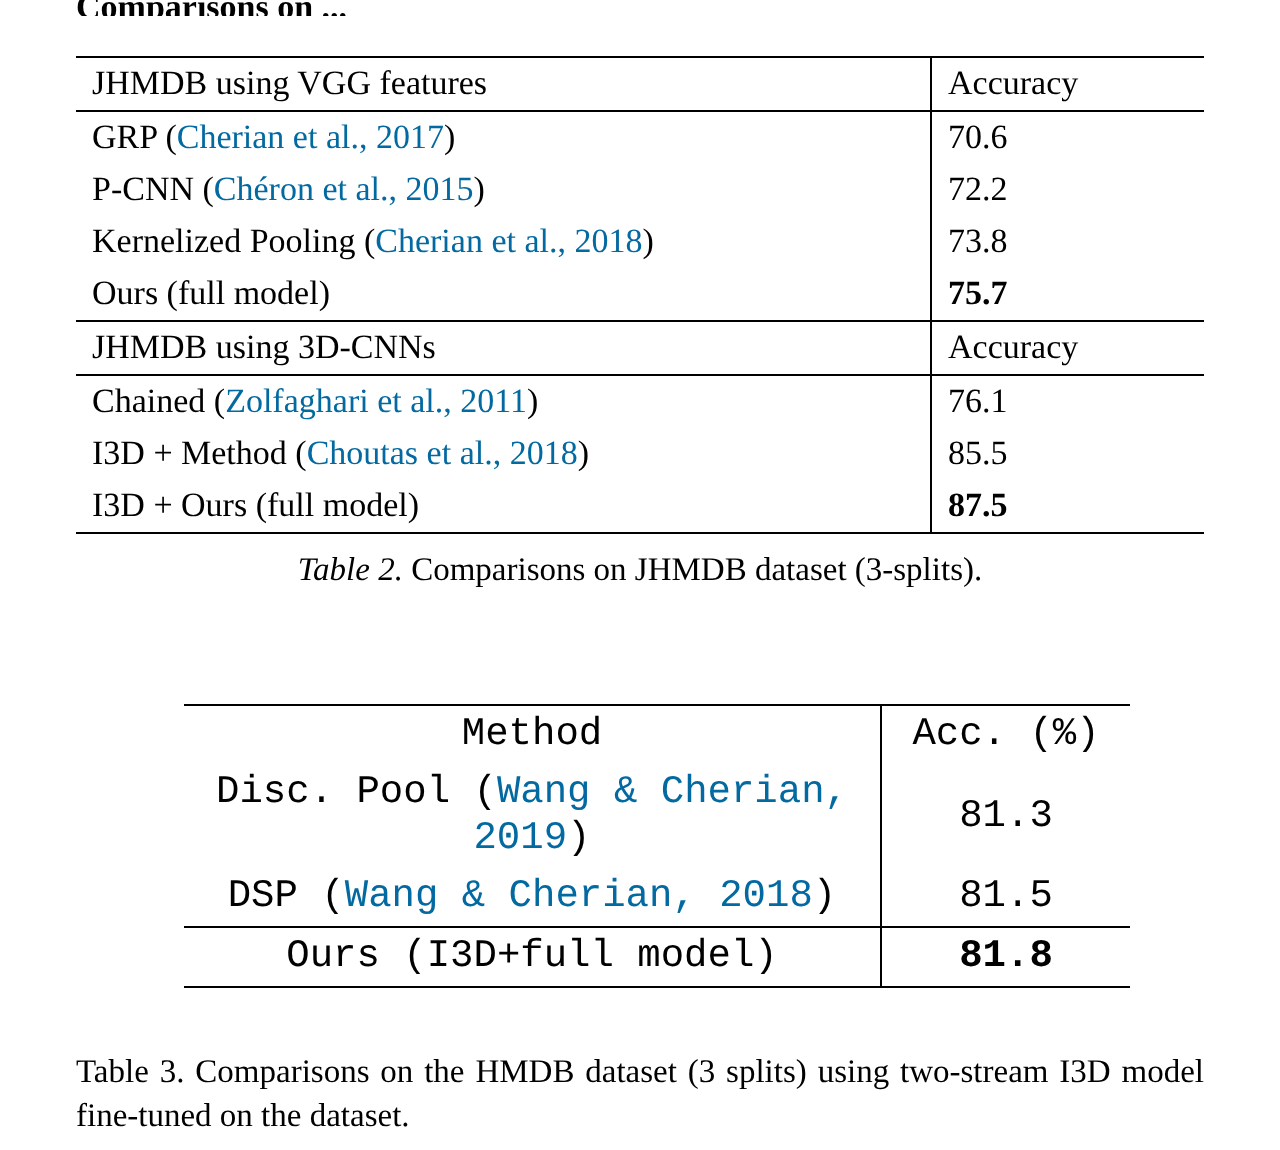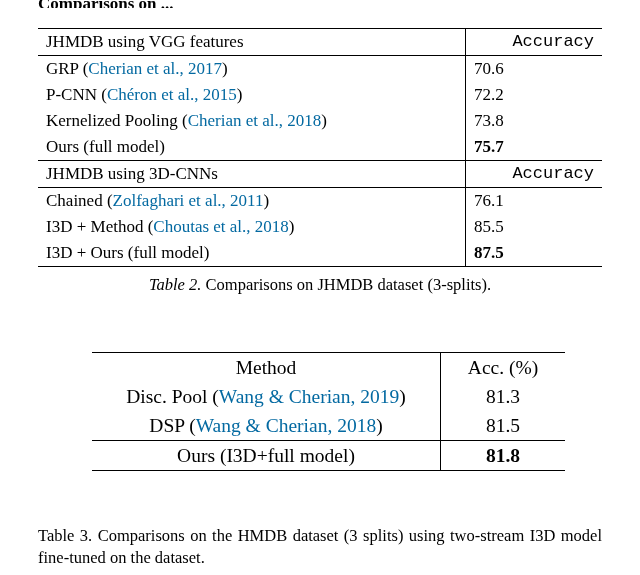--- a/index.html
+++ b/index.html
@@ -52,41 +52,41 @@
 
   .cell-left {
     text-align: left;
     padding-left: 10px;
     border-right: 1.1px solid #000;
   }
   .cell-right {
     text-align: left;
     width: 120px;
   }
-  .hdr-right { text-align: right; font-family: Liberation Mono, monospace; }
+  .hdr-right { text-align: left; }
   .bold { font-weight: bold; }
   .cite { color: #0369a1; }
 
   .caption {
     font-size: 16.5px;
     text-align: center;
     margin-top: 7px;
     line-height: 1.3;
   }
   .caption .cap-label { font-style: italic; }
 
   .caption-just {
     font-size: 16.5px;
     text-align: justify;
     margin-top: 7px;
     line-height: 1.32;
   }
 
   .t1-wrap { position: absolute; top: 28px; left: 38px; right: 38px; }
-  .t2-wrap { position: absolute; top: 352px; left: 92px; right: 75px; }
+  .t2-wrap { position: absolute; top: 352px; left: 92px; right: 75px; font-family: Liberation Mono, monospace; }
   .cap2-wrap { position: absolute; top: 518px; left: 38px; right: 38px; }
 
   table.tbl2 { border-collapse: collapse; width: 100%; font-size: 19.5px; }
   table.tbl2 td { padding: 3px 8px; line-height: 1.18; }
   table.tbl2 .c-left {
     text-align: center;
     border-right: 1.1px solid #000;
   }
   table.tbl2 .c-right {
     text-align: center;

